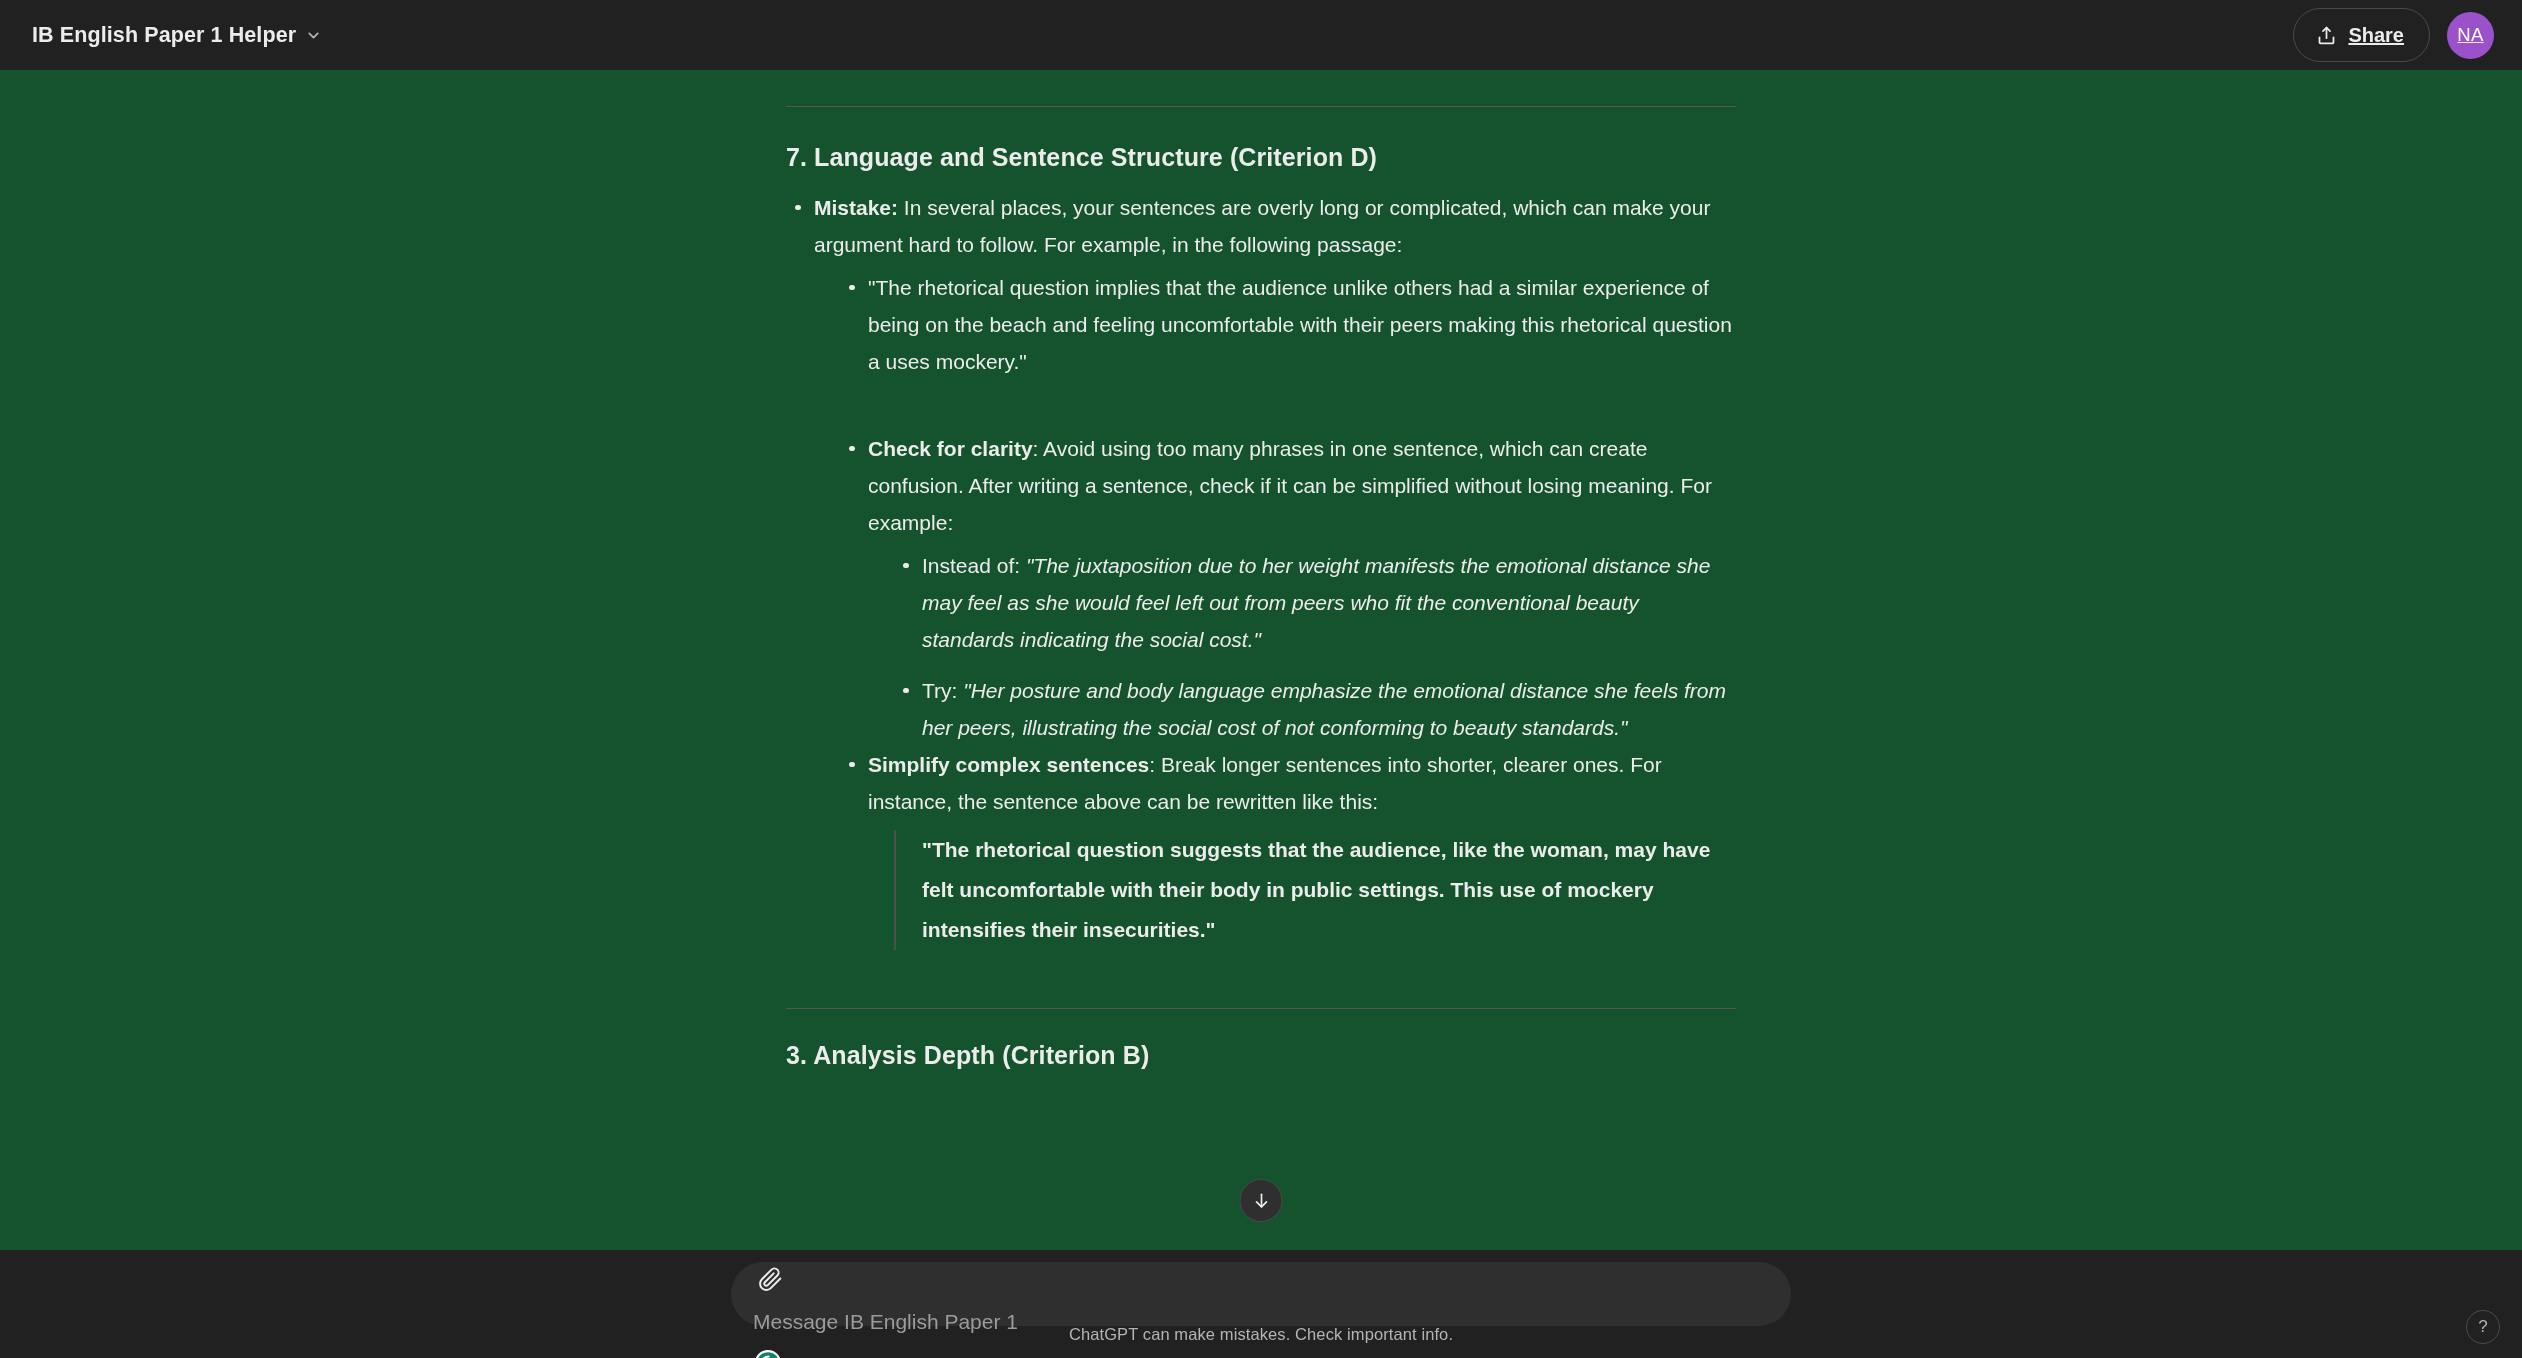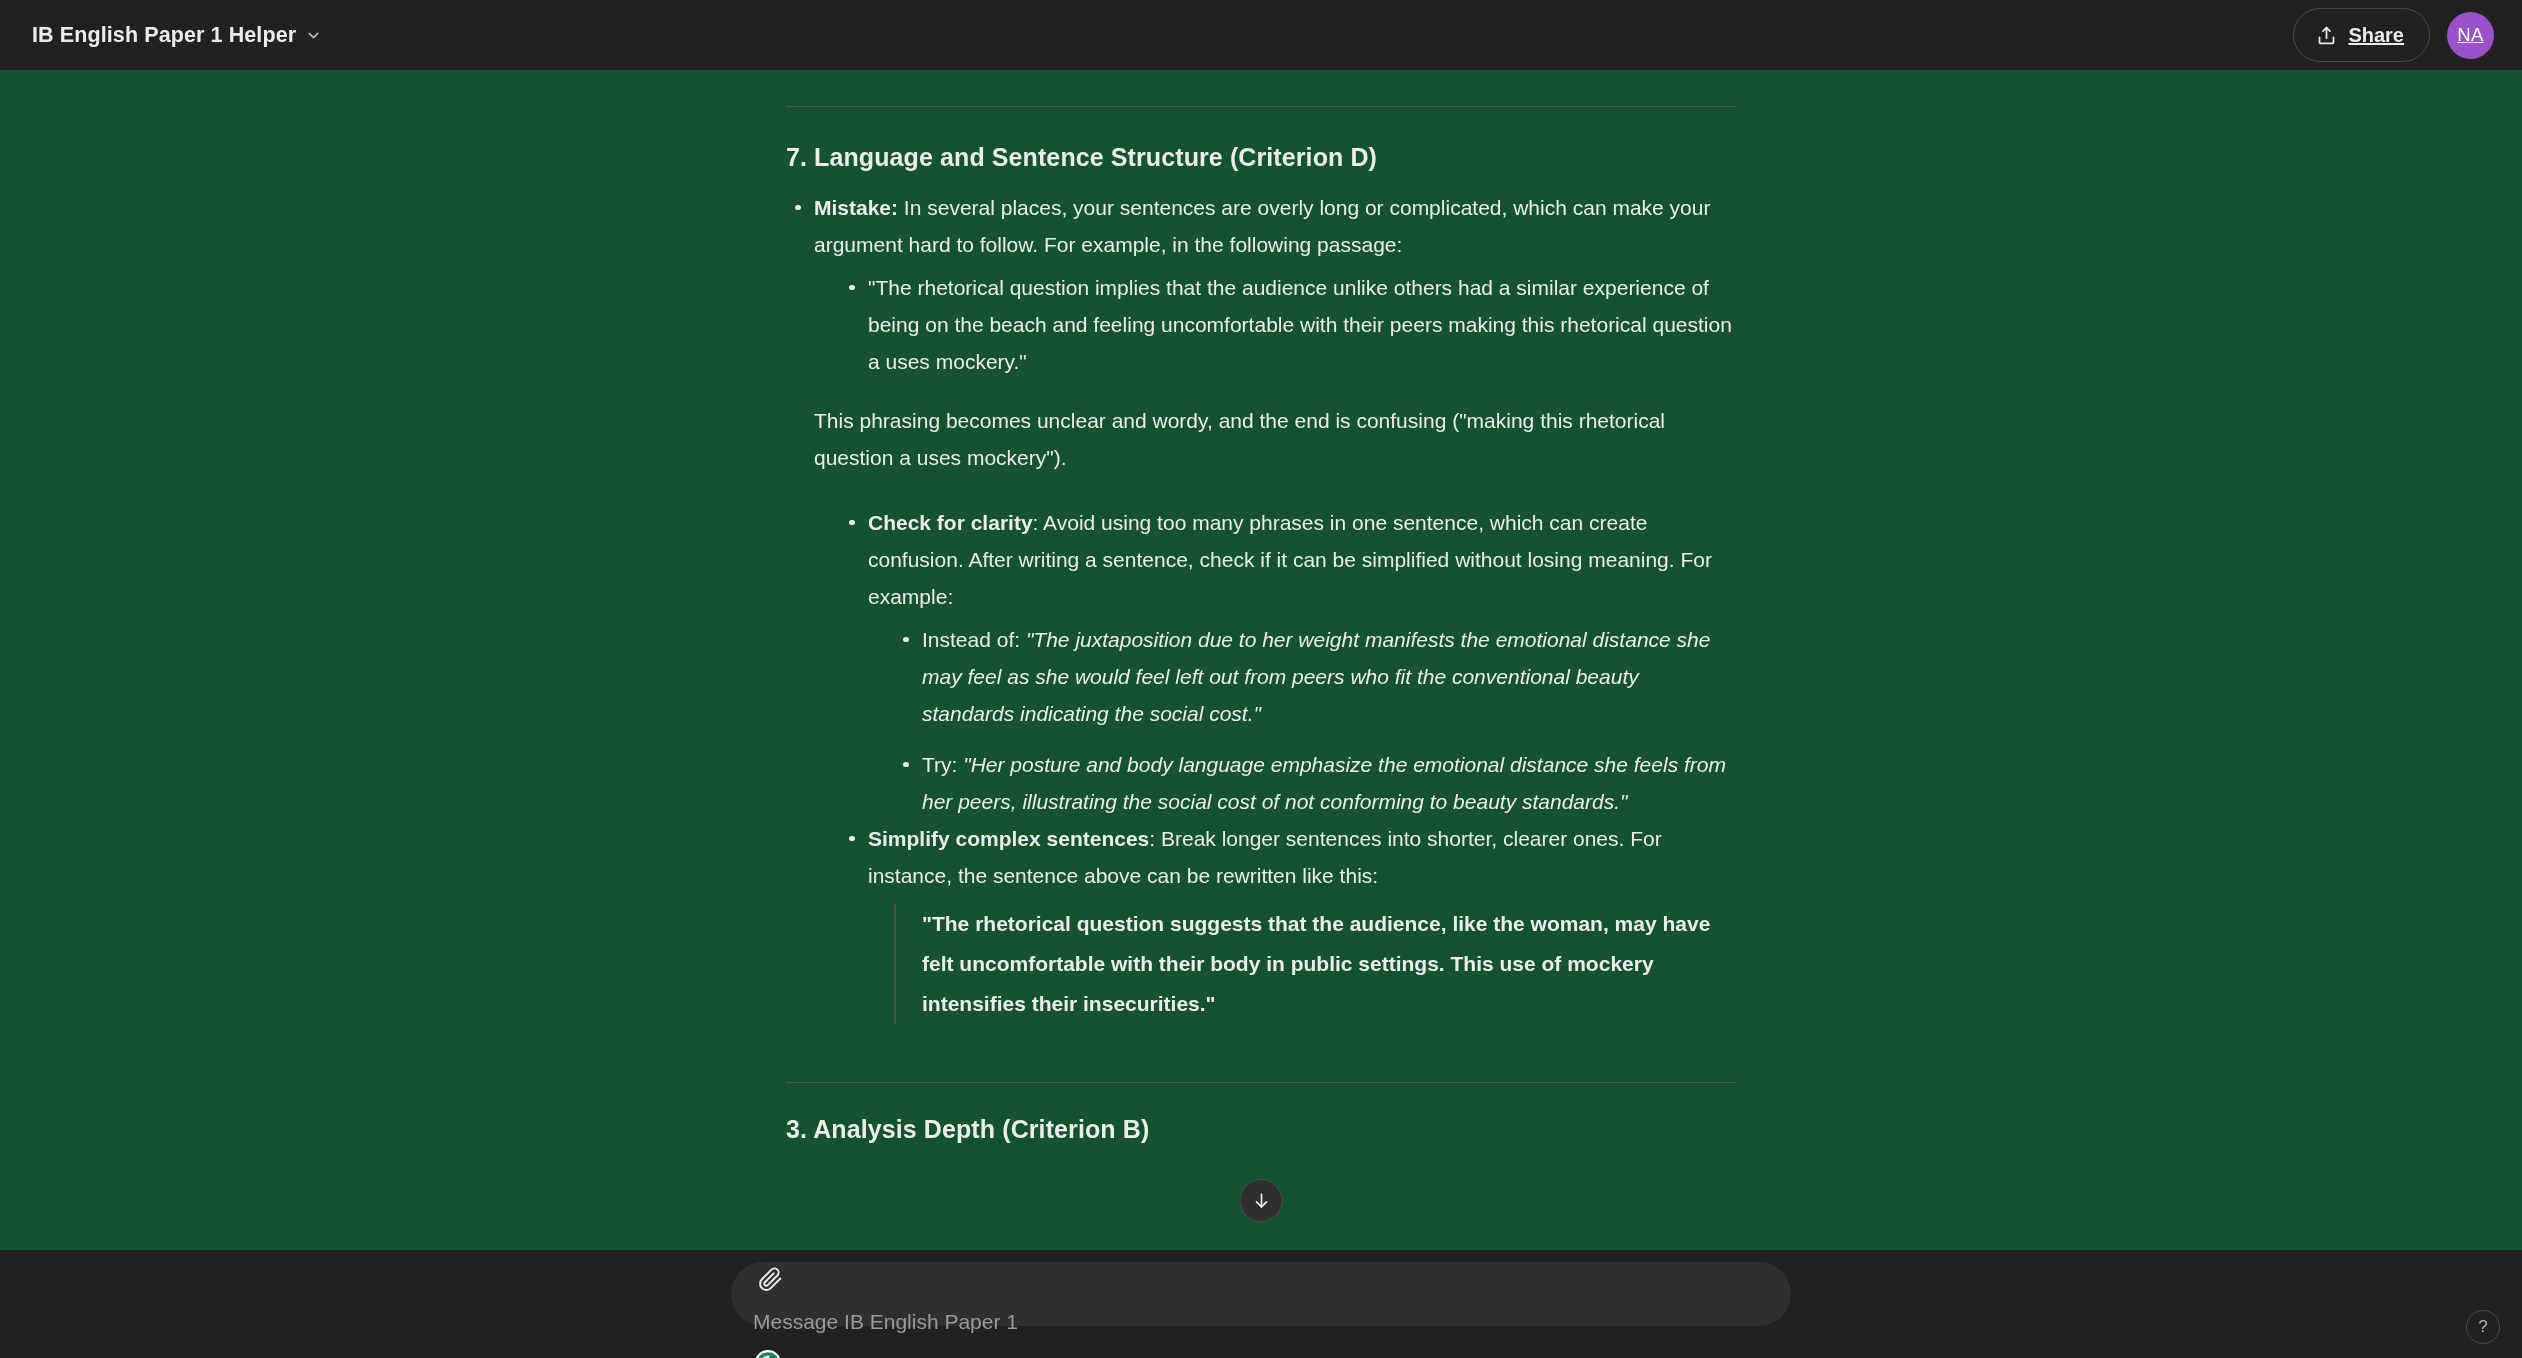--- a/index.html
+++ b/index.html
@@ -343,21 +343,20 @@
             <p class="body-p"><span class="b">Mistake:</span><span> In several places, your sentences are overly long or complicated, which can make your argument hard to follow. For example, in the following passage:</span></p>
 
             <ul class="lvl2">
               <li>
                 <p class="body-p">"The rhetorical question implies that the audience unlike others had a similar experience of being on the beach and feeling uncomfortable with their peers making this rhetorical question a uses mockery."</p>
               </li>
             </ul>
 
             <div class="gap-md"></div>
 
-            <p class="body-p">This phrasing becomes unclear and wordy, and the end is confusing ("making this rhetorical question a uses mockery").</p>
 
             <div class="gap-md"></div>
 
 
             <ul class="lvl2">
               <li>
                 <p class="body-p"><span class="b">Check for clarity</span><span>: Avoid using too many phrases in one sentence, which can create confusion. After writing a sentence, check if it can be simplified without losing meaning. For example:</span></p>
 
                 <ul class="lvl2">
                   <li>
@@ -421,19 +420,20 @@
       <button class="send-btn">
         <span>
           <svg viewBox="0 0 24 24" fill="none" stroke="currentColor" stroke-width="2.4" stroke-linecap="round" stroke-linejoin="round">
             <line x1="12" y1="20" x2="12" y2="5"></line>
             <polyline points="6 11 12 5 18 11"></polyline>
           </svg>
         </span>
       </button>
     </div>
 
+    <div class="disclaimer">ChatGPT can make mistakes. Check important info.</div>
 
     <button class="help-btn">
       <span>?</span>
     </button>
   </div>
 
 </div>
 
 </body></html>

